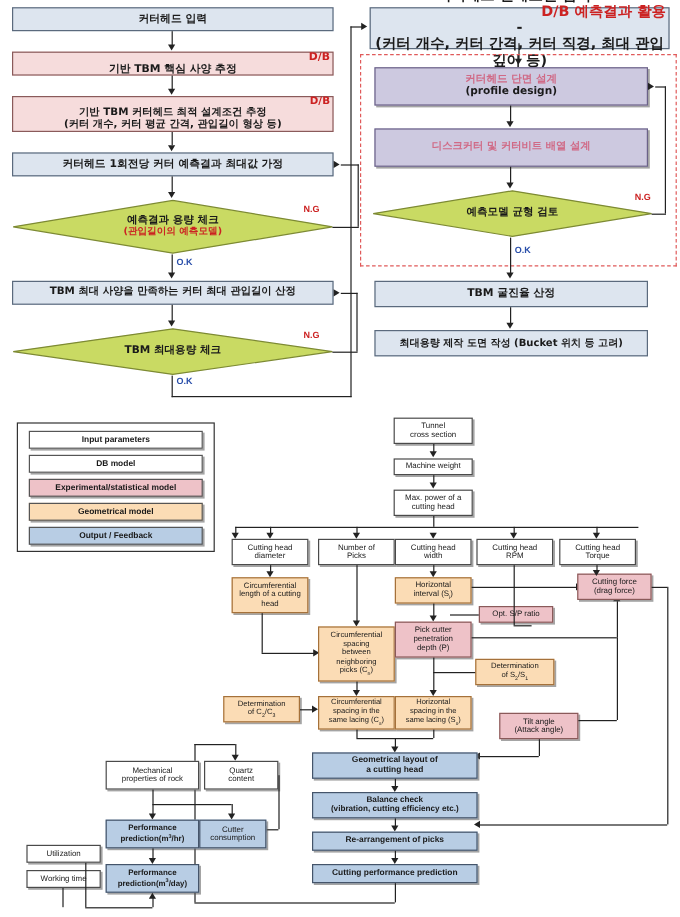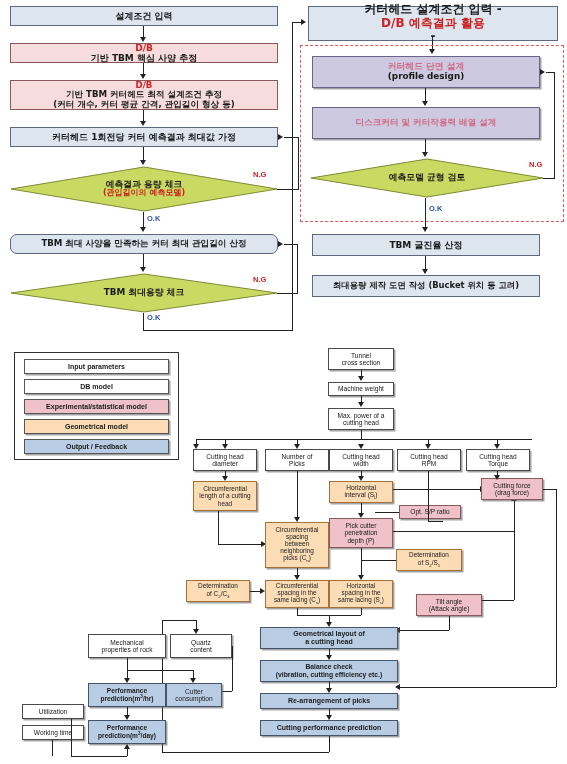--- a/index.html
+++ b/index.html
@@ -33,21 +33,21 @@
   .ln{position:absolute;background:#222;}
   .lnh{height:1px;}
   .lnv{width:1px;}
   .ar{position:absolute;width:0;height:0;}
   .ar-d{border-left:3.5px solid transparent;border-right:3.5px solid transparent;border-top:5px solid #222;}
   .ar-u{border-left:3.5px solid transparent;border-right:3.5px solid transparent;border-bottom:5px solid #222;}
   .ar-l{border-top:3.5px solid transparent;border-bottom:3.5px solid transparent;border-right:5px solid #222;}
   .ar-r{border-top:3.5px solid transparent;border-bottom:3.5px solid transparent;border-left:5px solid #222;}
 
   
-  .c-red{color:#cc2222;}
+  .c-red{color:#cc2222;text-align:right;}
   .c-blue{color:#2a4faa;}
   .c-pinkt{color:#d06a86;}
   .b{font-weight:bold;}
 
   .tag{position:absolute;font-size:7.5px;font-weight:bold;}
 
   
   .dashbox{position:absolute;border:1.5px dashed #e05a5a;box-sizing:border-box;}
 
   
@@ -55,21 +55,21 @@
   .legend-item{position:absolute;box-sizing:border-box;display:flex;align-items:center;
       justify-content:center;font-size:7px;font-weight:bold;border:1px solid #555;}
 
   .k-ko{font-family:"DejaVu Sans",sans-serif;}
   sub{font-size:.68em;}
 </style>
 </head>
 <body>
 
 <div class="node f-blue k-ko" style="left:10px;top:6px;width:268px;height:20px;font-size:9px;font-weight:bold;">
-  <span>설계조건 입력</span>
+  <span>커터헤드 입력</span>
 </div>
 <div class="ln lnv" style="left:143px;top:26px;height:12px;"></div>
 <div class="ar ar-d" style="left:140px;top:37px;"></div>
 
 <div class="node f-pink k-ko" style="left:10px;top:43px;width:268px;height:20px;font-size:9px;font-weight:bold;">
   <span><span class="c-red b">D/B</span>기반 <b>TBM</b> 핵심 사양 추정</span>
 </div>
 <div class="ln lnv" style="left:143px;top:63px;height:12px;"></div>
 <div class="ar ar-d" style="left:140px;top:74px;"></div>
 
@@ -98,21 +98,21 @@
 <div class="tag c-red" style="left:253px;top:170px;">N.G</div>
 <div class="ln lnh" style="left:277px;top:189px;width:22px;"></div>
 <div class="ln lnv" style="left:298px;top:137px;height:52px;"></div>
 <div class="ln lnh" style="left:284px;top:137px;width:15px;"></div>
 <div class="ar ar-r" style="left:278px;top:134px;"></div>
 
 <div class="ln lnv" style="left:143px;top:212px;height:16px;"></div>
 <div class="ar ar-d" style="left:140px;top:227px;"></div>
 <div class="tag c-blue" style="left:147px;top:214px;">O.K</div>
 
-<div class="node f-blue k-ko" style="left:10px;top:234px;width:268px;height:20px;font-size:8.6px;font-weight:bold;border-radius:7px;">
+<div class="node f-blue k-ko" style="left:10px;top:234px;width:268px;height:20px;font-size:8.6px;font-weight:bold;">
   <span>TBM 최대 사양을 만족하는 커터 최대 관입길이 산정</span>
 </div>
 <div class="ln lnv" style="left:143px;top:254px;height:14px;"></div>
 <div class="ar ar-d" style="left:140px;top:267px;"></div>
 
 <div class="diamond" style="left:10px;top:273px;width:268px;height:40px;">
   <svg width="268" height="40" style="position:absolute;left:0;top:0;">
     <polygon points="134,1 267,20 134,39 1,20" fill="#c9da63" stroke="#7d8a33" stroke-width="1"></polygon>
   </svg>
   <div class="dlabel k-ko" style="font-size:8.8px;font-weight:bold;">
@@ -127,34 +127,35 @@
 
 <div class="ln lnv" style="left:143px;top:313px;height:18px;"></div>
 <div class="tag c-blue" style="left:147px;top:313px;">O.K</div>
 <div class="ln lnh" style="left:143px;top:330px;width:150px;"></div>
 <div class="ln lnv" style="left:292px;top:22px;height:309px;"></div>
 <div class="ln lnh" style="left:292px;top:22px;width:10px;"></div>
 <div class="ar ar-r" style="left:301px;top:19px;"></div>
 
 <div class="node f-blue k-ko" style="left:308px;top:6px;width:250px;height:35px;font-size:12px;font-weight:bold;flex-direction:column;">
   <span>커터헤드 설계조건 입력 - <span class="c-red">D/B 예측결과 활용</span> -</span>
+  <span>(커터 개수, 커터 간격, 커터 직경, 최대 관입깊이 등)</span>
 </div>
 <div class="ln lnv" style="left:432px;top:36px;height:14px;"></div>
 <div class="ar ar-d" style="left:429px;top:49px;"></div>
 
 <div class="dashbox" style="left:300px;top:45px;width:264px;height:177px;"></div>
 
 <div class="node f-purple k-ko sh" style="left:312px;top:56px;width:228px;height:32px;font-size:8.8px;font-weight:bold;">
   <span><span class="c-pinkt">커터헤드 단면 설계</span> (profile design)</span>
 </div>
 <div class="ln lnv" style="left:425px;top:88px;height:14px;"></div>
 <div class="ar ar-d" style="left:422px;top:101px;"></div>
 
 <div class="node f-purple k-ko sh" style="left:312px;top:107px;width:228px;height:32px;font-size:8.6px;font-weight:bold;flex-direction:column;">
-  <span class="c-pinkt">디스크커터 및 커터작용력 배열 설계</span>
+  <span class="c-pinkt">디스크커터 및 커터비트 배열 설계</span>
 </div>
 <div class="ln lnv" style="left:425px;top:139px;height:14px;"></div>
 <div class="ar ar-d" style="left:422px;top:152px;"></div>
 
 <div class="diamond" style="left:310px;top:158px;width:234px;height:40px;">
   <svg width="234" height="40" style="position:absolute;left:0;top:0;">
     <polygon points="117,1 233,20 117,39 1,20" fill="#c9da63" stroke="#7d8a33" stroke-width="1"></polygon>
   </svg>
   <div class="dlabel k-ko" style="font-size:8.8px;font-weight:bold;">
     <span>예측모델 균형 검토</span>

